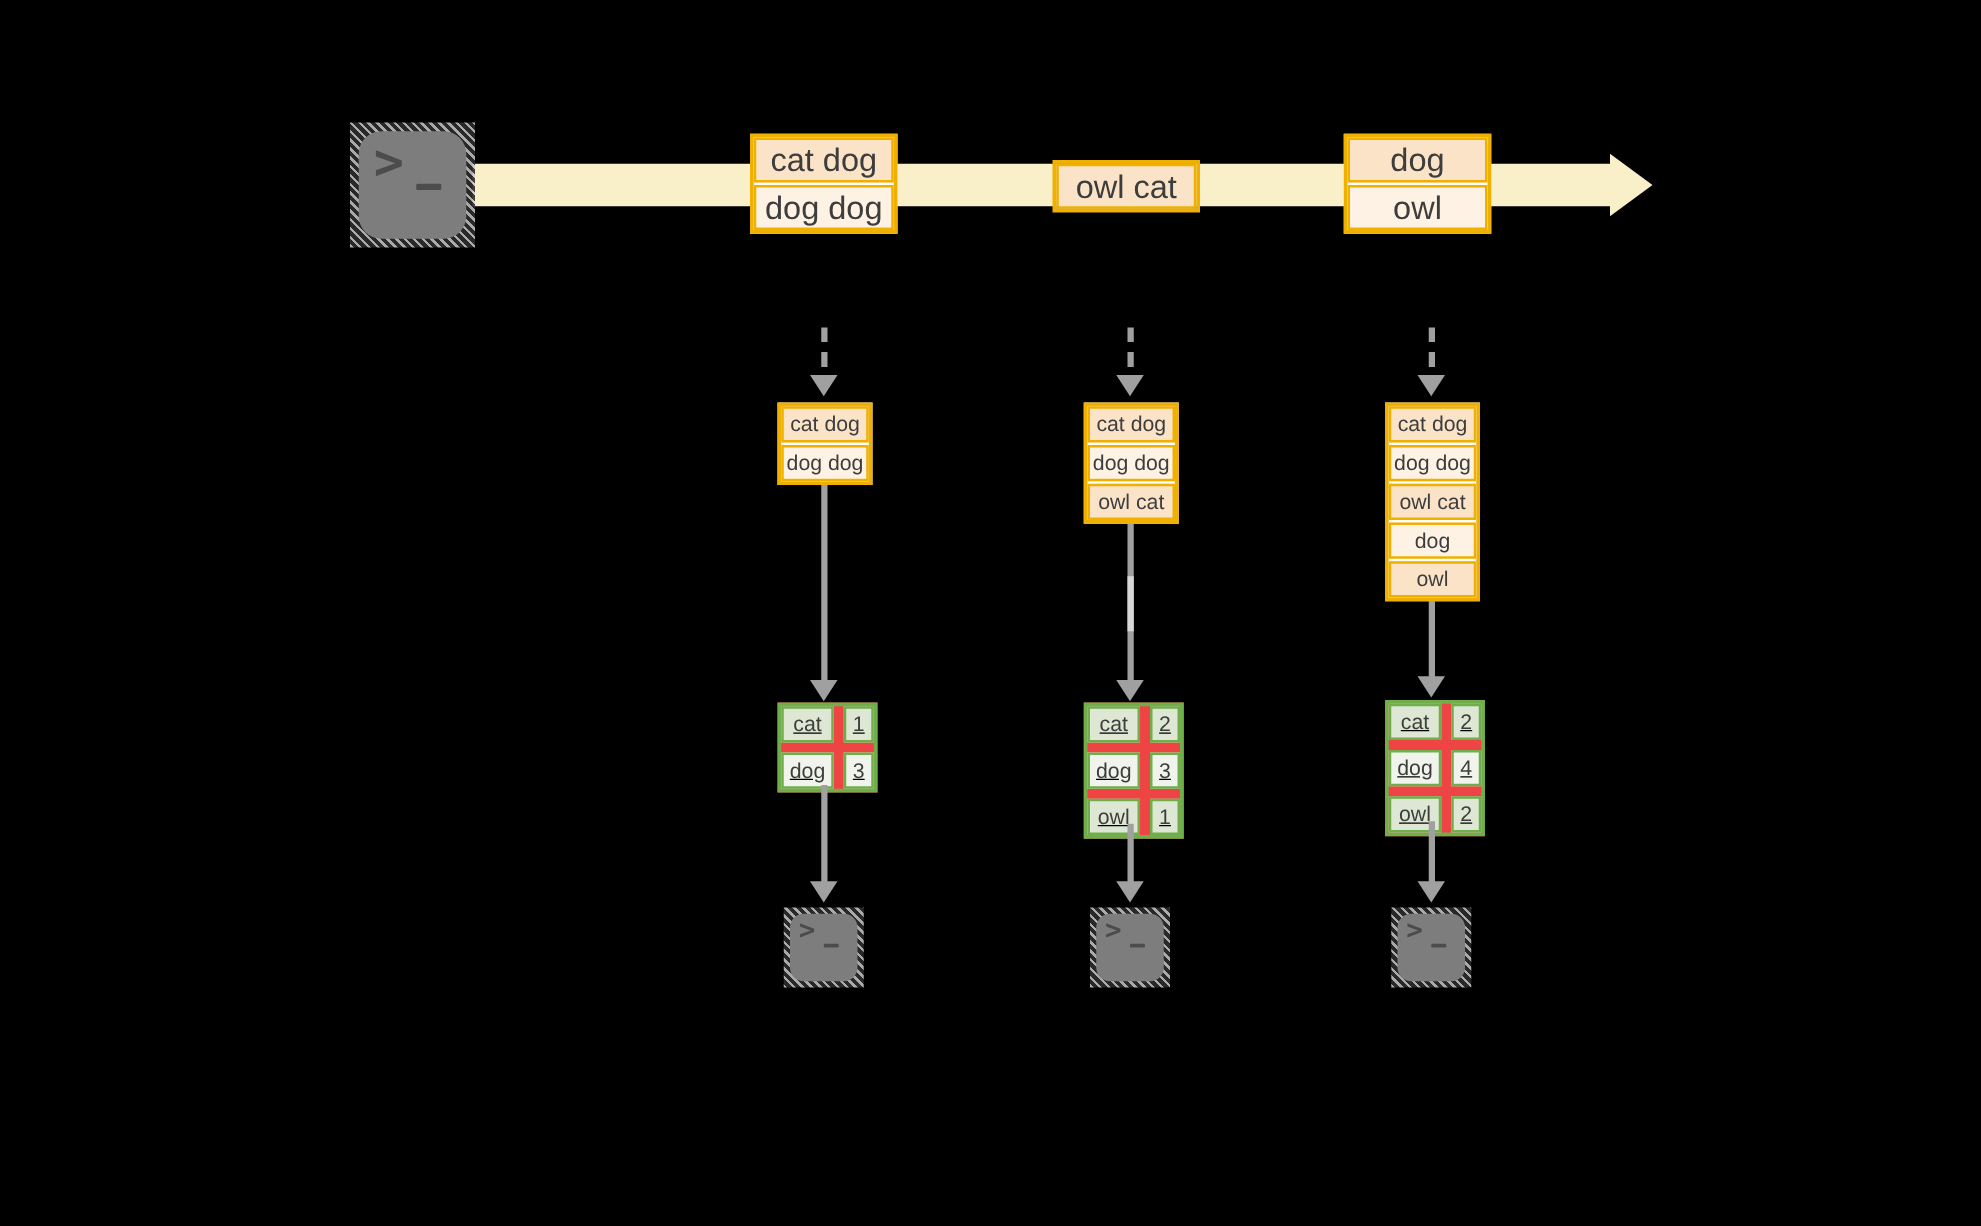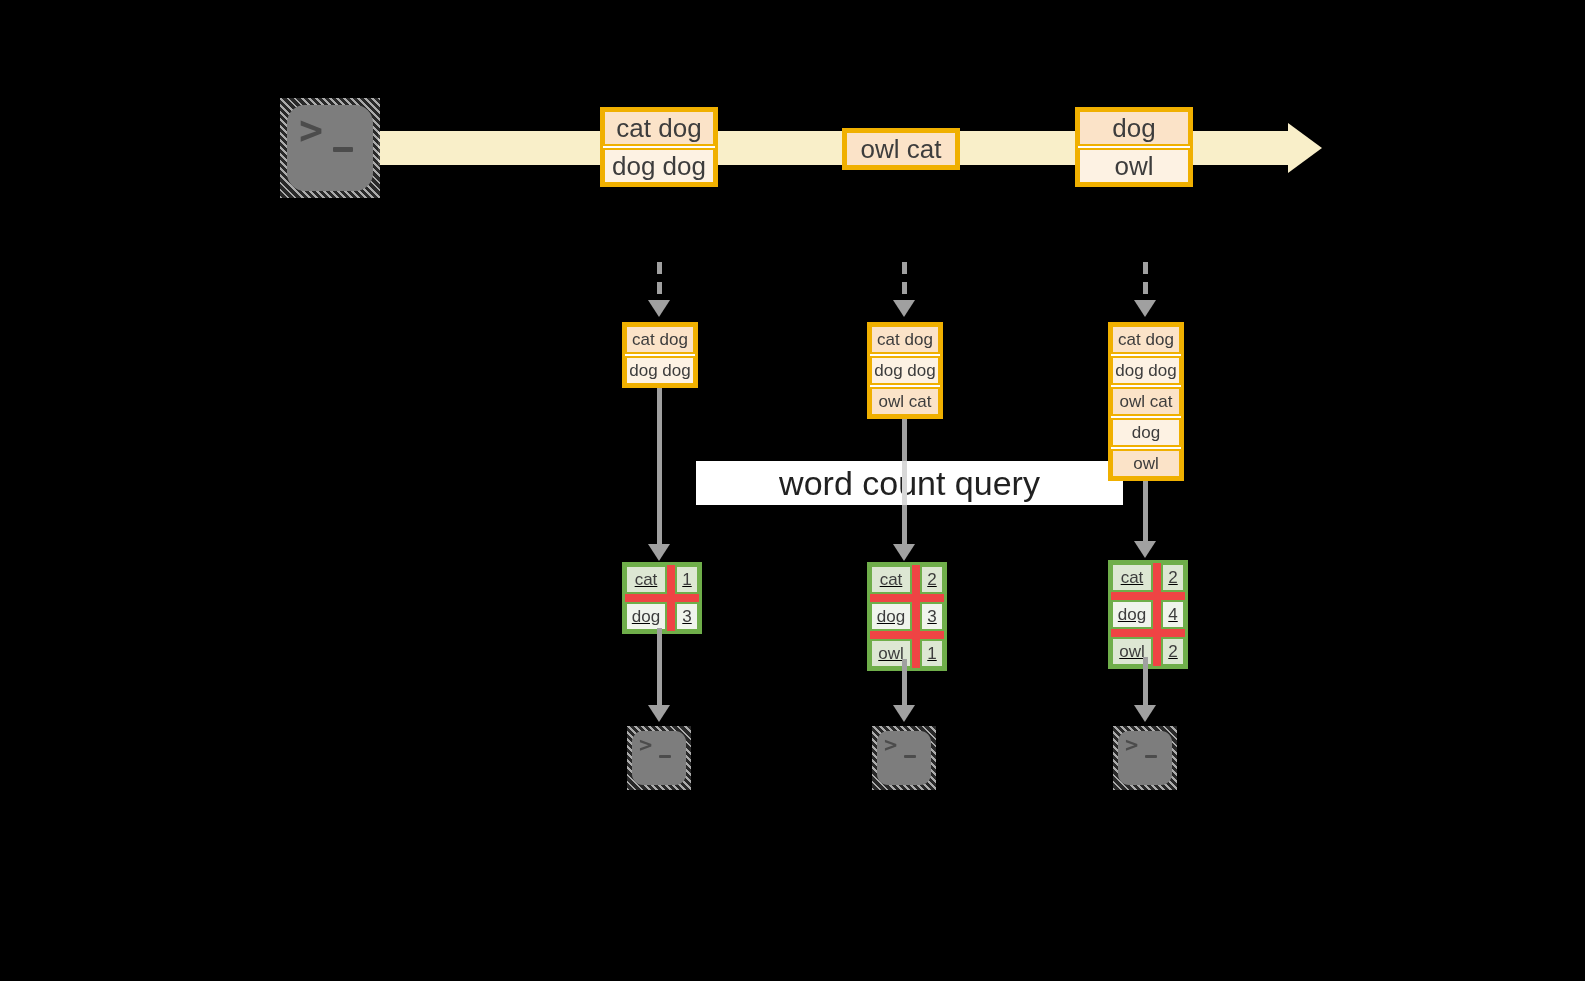--- a/index.html
+++ b/index.html
@@ -149,21 +149,20 @@
     <div class="ocell peach">owl cat</div>
   </div>
   <div class="obox buf z7" style="left:1108px; top:322px; width:76px;">
     <div class="ocell peach">cat dog</div>
     <div class="ocell cream">dog dog</div>
     <div class="ocell peach">owl cat</div>
     <div class="ocell cream">dog</div>
     <div class="ocell peach">owl</div>
   </div>
 
-  <div class="wlabel">word count query</div>
   <div class="thruline"></div>
 
   <div class="solidline" style="left:657px; top:388px; height:158px;"></div>
   <div class="ah" style="left:648px; top:544px;"></div>
   <div class="solidline" style="left:902px; top:419px; height:127px;"></div>
   <div class="ah" style="left:893px; top:544px;"></div>
   <div class="solidline" style="left:1143px; top:481px; height:61px;"></div>
   <div class="ah" style="left:1134px; top:541px;"></div>
 
   <div class="gtable" style="left:622px; top:562px;">

